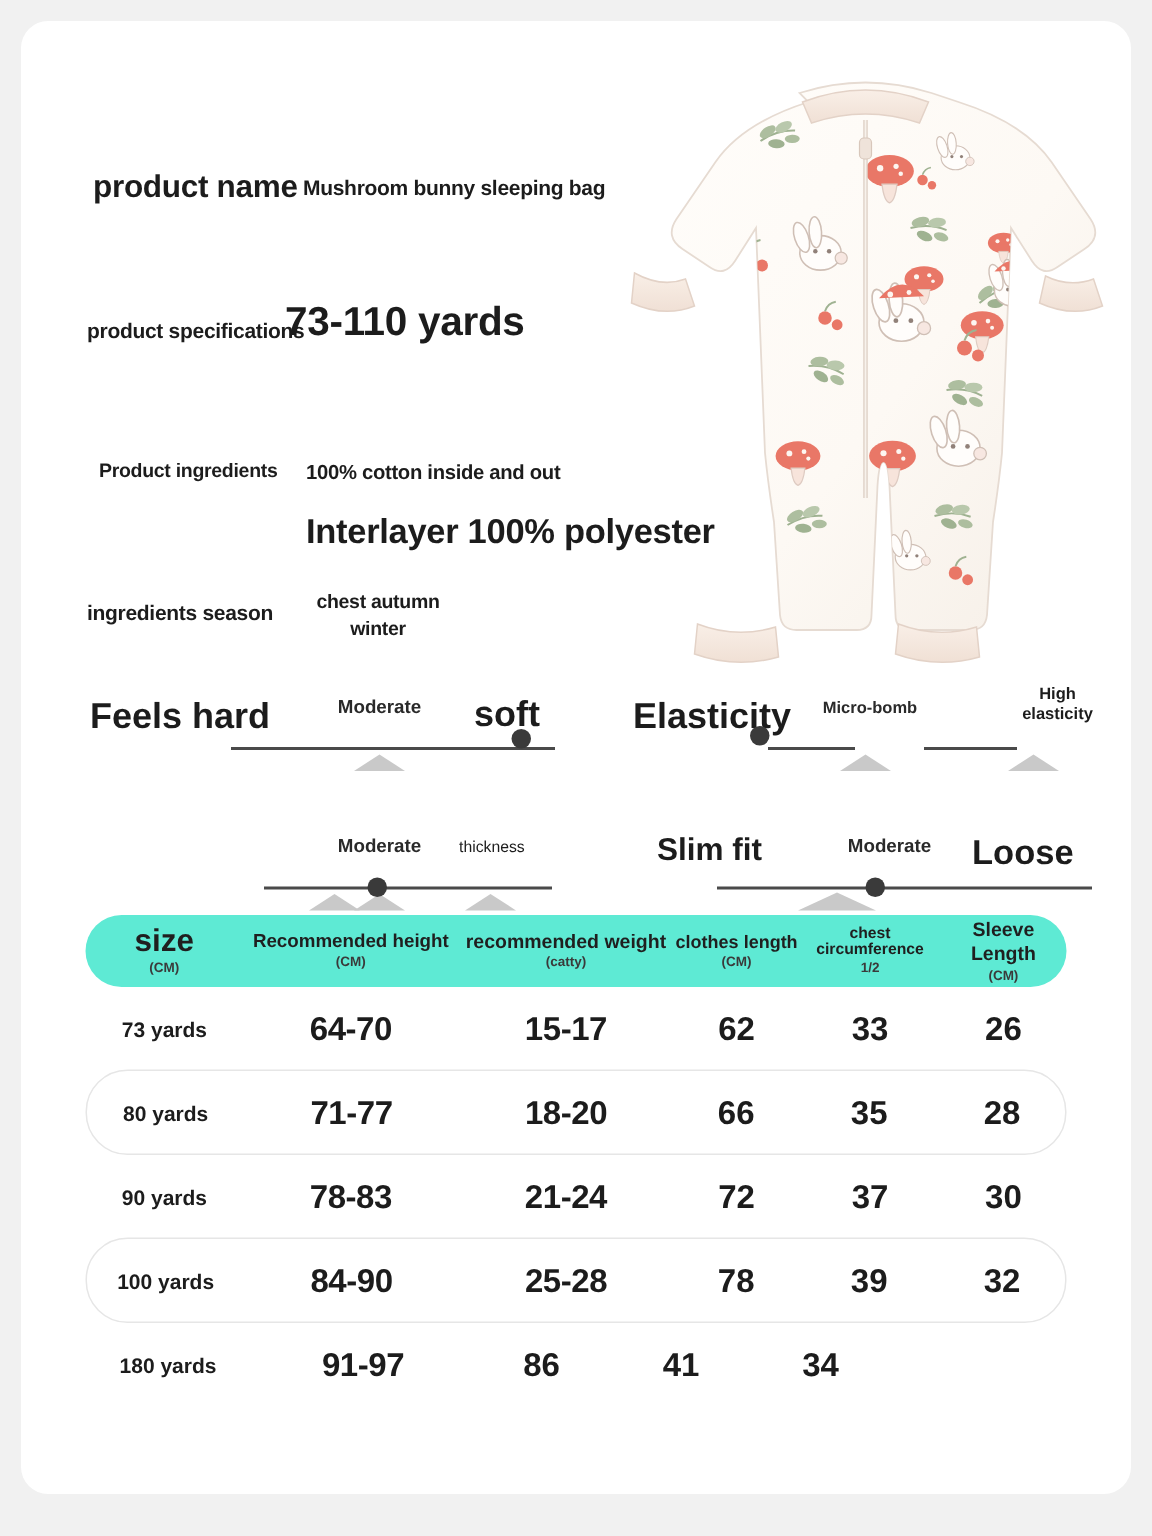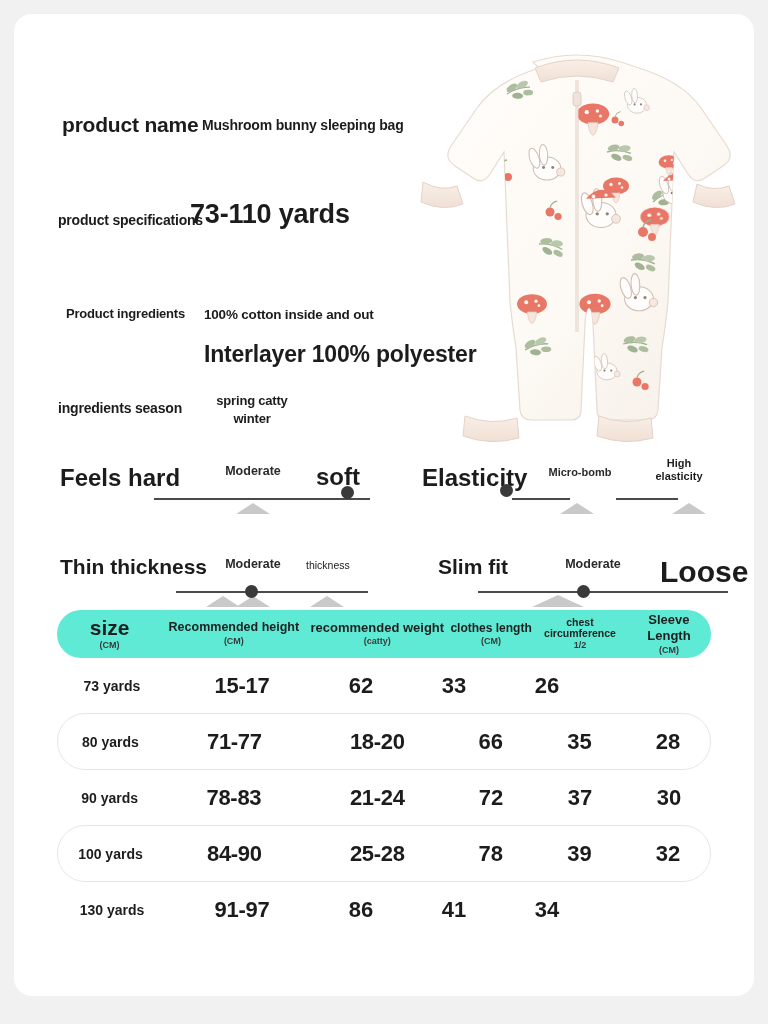--- a/index.html
+++ b/index.html
@@ -217,60 +217,59 @@
   <div class="spec spec-value" id="sp-name-value">Mushroom bunny sleeping bag</div>
 
   <div class="spec spec-label" id="sp-spec-label">product specifications</div>
   <div class="spec spec-value" id="sp-spec-value">73-110 yards</div>
 
   <div class="spec spec-label" id="sp-ing-label">Product ingredients</div>
   <div class="spec spec-value" id="sp-ing-value">100% cotton inside and out</div>
   <div class="spec spec-value" id="sp-ing-value2">Interlayer 100% polyester</div>
 
   <div class="spec spec-label" id="sp-season-label">ingredients season</div>
-  <div class="spec spec-value" id="sp-season-value">spring catty winter</div>
+  <div class="spec spec-value" id="sp-season-value">chest autumn winter</div>
 
   <div class="slider" style="left:44px;top:440px;width:320px;">
     <div class="sl-title" style="left:2px;top:10px;font-size:24px;">Feels hard</div>
     <div class="sl-mid" style="left:150px;top:10px;width:90px;font-size:12.5px;">Moderate</div>
     <div class="sl-end" style="left:258px;top:9px;font-size:24px;">soft</div>
     <div class="sl-bump" style="left:178px;top:17px;"></div>
     <div class="sl-track" style="left:96px;top:44px;width:216px;"></div>
     <div class="sl-dot" style="left:283px;top:32px;"></div>
   </div>
 
   <div class="slider" style="left:408px;top:440px;width:300px;">
     <div class="sl-title" style="left:0px;top:10px;font-size:24px;">Elasticity</div>
     <div class="sl-mid" style="left:108px;top:12px;width:100px;font-size:11px;">Micro-bomb</div>
-    <div class="sl-end" style="left:226px;top:3px;width:62px;text-align:center;font-size:11px;line-height:13px;white-space:normal;">
+    <div class="sl-end" style="left:252px;top:3px;width:62px;text-align:center;font-size:11px;line-height:13px;white-space:normal;">
       <span>High</span><br>
       <span>elasticity</span>
     </div>
     <div class="sl-bump" style="left:138px;top:17px;"></div>
     <div class="sl-bump" style="left:250px;top:17px;"></div>
     <div class="sl-track" style="left:90px;top:44px;width:58px;"></div>
     <div class="sl-track" style="left:194px;top:44px;width:62px;"></div>
     <div class="sl-dot" style="left:78px;top:30px;"></div>
   </div>
 
   <div class="slider" style="left:44px;top:533px;width:320px;">
-    <div class="sl-title" style="left:2px;top:8px;font-size:21px;">Thin thickness</div>
     <div class="sl-mid" style="left:150px;top:10px;width:90px;font-size:12.5px;">Moderate</div>
     <div class="sl-end" style="left:248px;top:12px;font-size:10.5px;font-weight:400;">thickness</div>
     <div class="sl-bump" style="left:148px;top:17px;"></div>
     <div class="sl-bump" style="left:178px;top:17px;"></div>
     <div class="sl-bump" style="left:252px;top:17px;"></div>
     <div class="sl-track" style="left:118px;top:44px;width:192px;"></div>
     <div class="sl-dot" style="left:187px;top:38px;"></div>
   </div>
 
   <div class="slider" style="left:408px;top:533px;width:300px;">
     <div class="sl-title" style="left:16px;top:8px;font-size:21px;">Slim fit</div>
     <div class="sl-mid" style="left:126px;top:10px;width:90px;font-size:12.5px;">Moderate</div>
-    <div class="sl-end" style="left:238px;top:8px;font-size:30px;">Loose</div>
+    <div class="sl-end" style="left:226px;top:8px;font-size:23px;">Loose</div>
     <div class="sl-bump wide" style="left:110px;top:17px;"></div>
     <div class="sl-track" style="left:56px;top:44px;width:250px;"></div>
     <div class="sl-dot" style="left:155px;top:38px;"></div>
   </div>
 
   <div class="table">
 
     <div class="t-head">
       <div class="th c0">
         <span class="t1">size</span>
@@ -293,20 +292,21 @@
         <span class="t2">1/2</span>
       </div>
       <div class="th c5">
         <span class="t1">Sleeve Length</span>
         <span class="t2">(CM)</span>
       </div>
     </div>
 
     <div class="t-row">
       <div class="td c0">73 yards</div>
+      <div class="td c1">64-70</div>
       <div class="td c2">15-17</div>
       <div class="td c3">62</div>
       <div class="td c4">33</div>
       <div class="td c5">26</div>
     </div>
 
     <div class="t-row alt">
       <div class="td c0">80 yards</div>
       <div class="td c1">71-77</div>
       <div class="td c2">18-20</div>
@@ -327,21 +327,21 @@
     <div class="t-row alt">
       <div class="td c0">100 yards</div>
       <div class="td c1">84-90</div>
       <div class="td c2">25-28</div>
       <div class="td c3">78</div>
       <div class="td c4">39</div>
       <div class="td c5">32</div>
     </div>
 
     <div class="t-row">
-      <div class="td c0">130 yards</div>
+      <div class="td c0">180 yards</div>
       <div class="td c1">91-97</div>
       <div class="td c3">86</div>
       <div class="td c4">41</div>
       <div class="td c5">34</div>
     </div>
 
   </div>
 
 </div>
 

